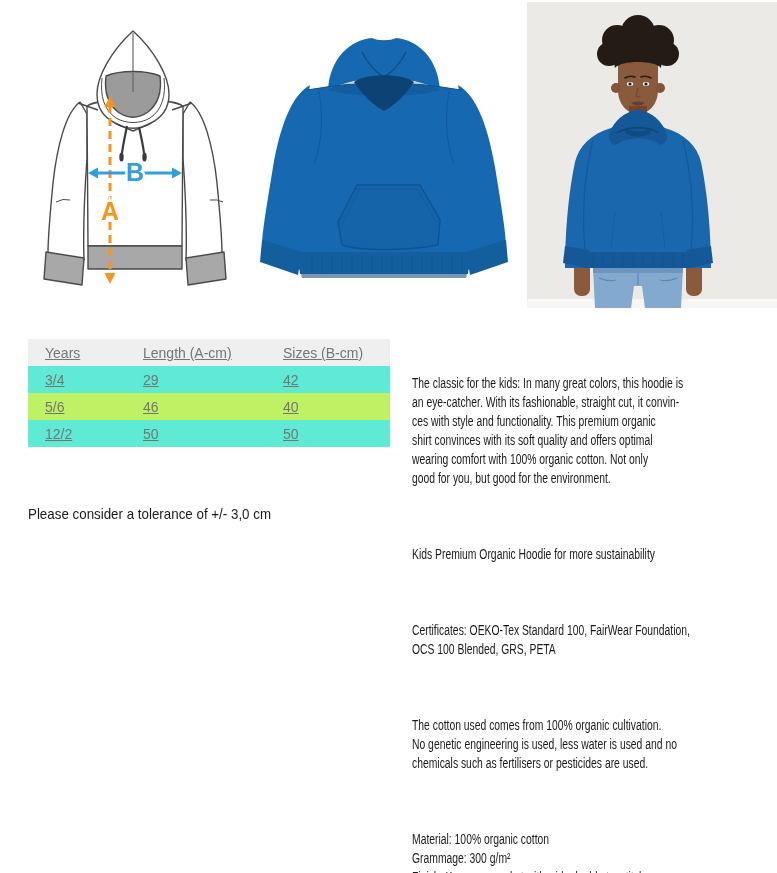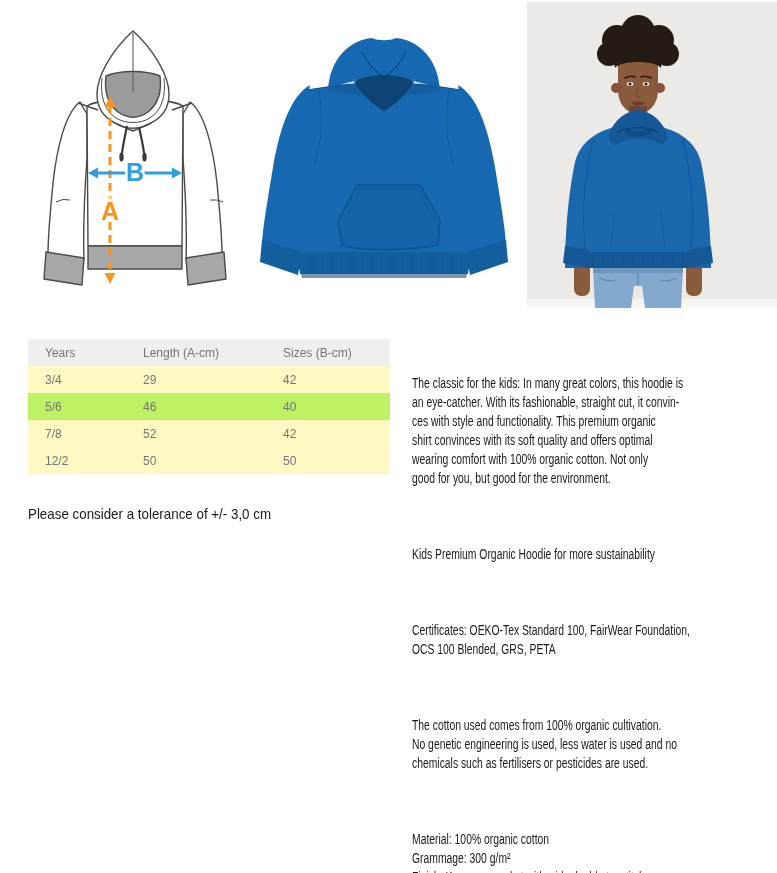--- a/index.html
+++ b/index.html
@@ -4,25 +4,25 @@
 <style>
   html,body{margin:0;padding:0;background:#fff;}
   .page{position:relative;width:777px;height:873px;background:#ffffff;overflow:hidden;
         font-family:"Liberation Sans",sans-serif;color:#1c1c1c;}
   .img{position:absolute;}
   #img-diagram{left:40px;top:18px;width:200px;height:285px;}
   #img-flat{left:258px;top:12px;width:252px;height:292px;}
   #img-model{left:527px;top:2px;width:250px;height:306px;}
 
   table.size-table{position:absolute;left:28px;top:339px;width:362px;border-collapse:collapse;
-        table-layout:fixed;font-size:12px;color:#757575;}
+        table-layout:fixed;font-size:14px;color:#757575;text-decoration:underline;}
   .size-table th,.size-table td{height:27px;padding:0 0 0 17px;text-align:left;font-weight:normal;
         box-sizing:border-box;white-space:nowrap;overflow:hidden;}
   .size-table thead th{background:#EFEFEF;}
-  .size-table tr.dark td{background:#fef9c3;}
+  .size-table tr.dark td{background:#5eead4;}
   .size-table tr.light td{background:#bef264;}
 
   .note{position:absolute;left:28px;top:505px;font-size:15px;color:#1a1a1a;
         transform:scaleX(.89);transform-origin:left top;white-space:pre;}
 
   .desc{position:absolute;left:412px;top:336px;font-size:14px;line-height:19px;color:#1a1a1a;
         transform:scaleX(.74);transform-origin:left top;white-space:pre;}
   .desc p{margin:0 0 19px 0;}
 
   svg text{font-family:"Liberation Sans",sans-serif;}
@@ -177,25 +177,20 @@
     <tbody>
       <tr class="dark">
         <td>3/4</td>
         <td>29</td>
         <td>42</td>
       </tr>
       <tr class="light">
         <td>5/6</td>
         <td>46</td>
         <td>40</td>
-      </tr>
-      <tr class="dark">
-        <td>7/8</td>
-        <td>52</td>
-        <td>42</td>
       </tr>
       <tr class="dark">
         <td>12/2</td>
         <td>50</td>
         <td>50</td>
       </tr>
     </tbody>
   </table>
 
   <div class="note">Please consider a tolerance of +/- 3,0 cm</div>

